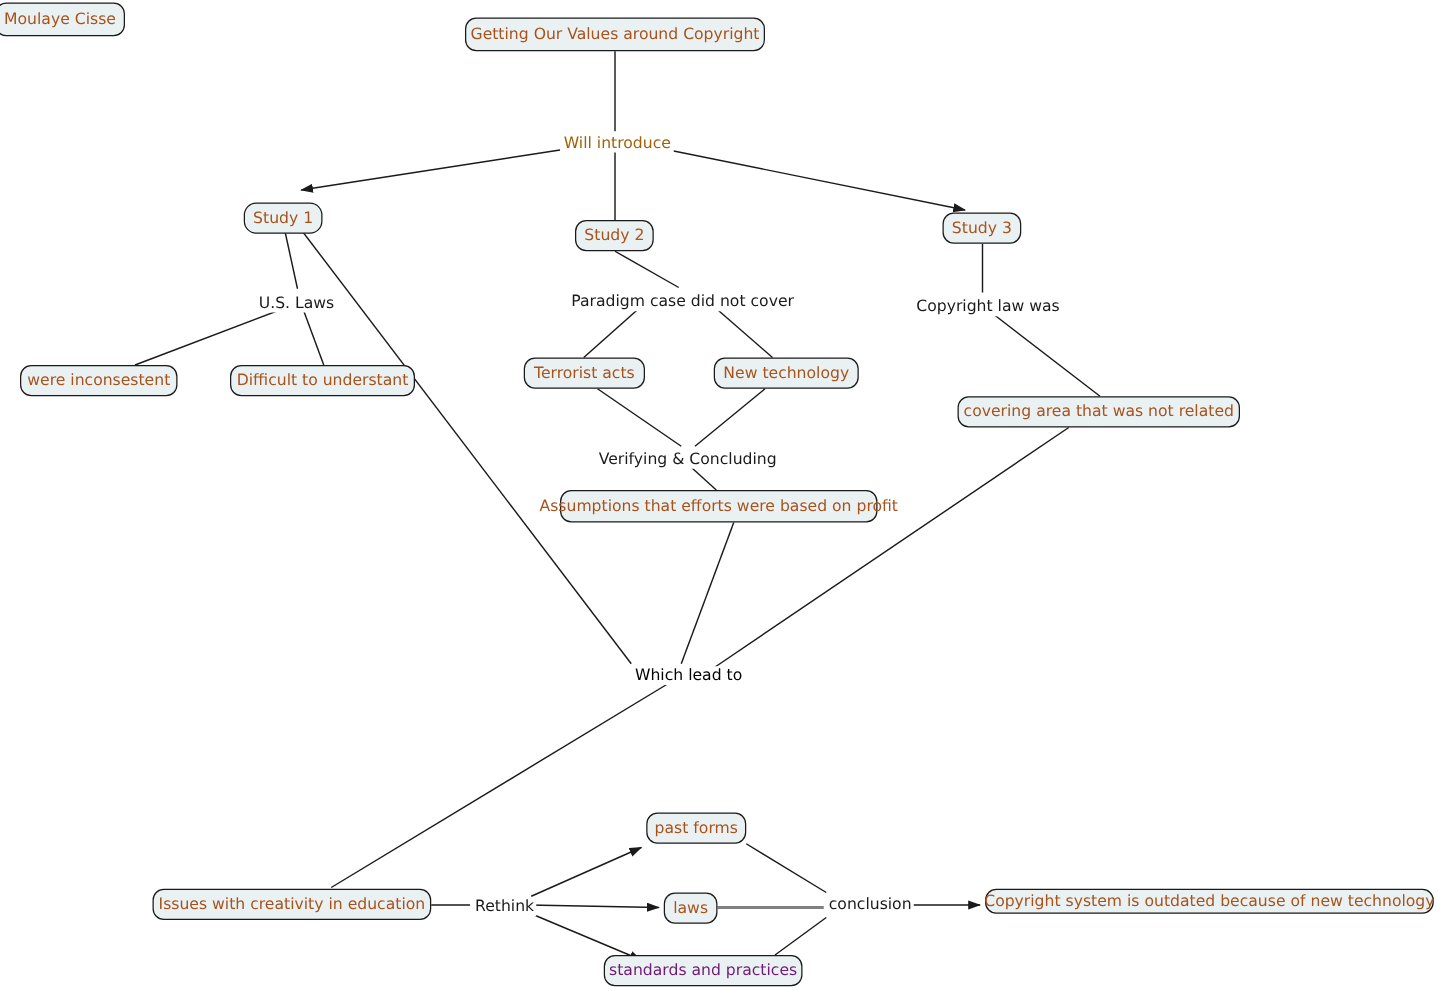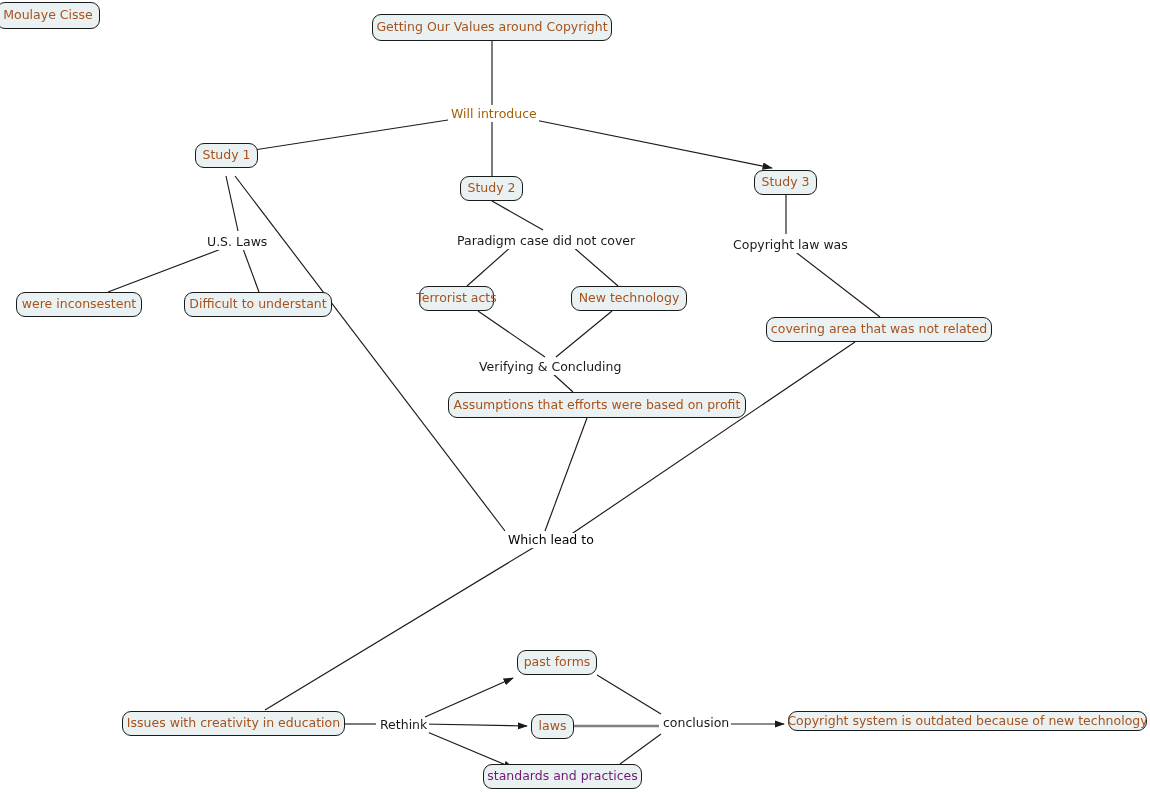--- a/index.html
+++ b/index.html
@@ -95,45 +95,45 @@
         <line x1="729" y1="724" x2="784" y2="724" stroke="#1a1a1a" stroke-width="1.15" marker-end="url(#arrowhead)"></line>
       </g>
   </svg>
   <div id="node-layer">
       <div class="node" style="left: -4px; top: 2px; width: 104px; height: 27px; background: rgb(234, 241, 242); border-color: rgb(26, 26, 26); color: rgb(168, 82, 28);">
         <span>Moulaye Cisse</span>
       </div>
       <div class="node" style="left: 372px; top: 14px; width: 240px; height: 27px; background: rgb(234, 241, 242); border-color: rgb(26, 26, 26); color: rgb(168, 82, 28);">
         <span>Getting Our Values around Copyright</span>
       </div>
-      <div class="node" style="left: 195px; top: 143px; width: 63px; height: 25px; background: rgb(234, 241, 242); border-color: rgb(26, 26, 26); color: rgb(168, 82, 28);">
+      <div class="node" style="left: 195px; top: 162px; width: 63px; height: 25px; background: rgb(234, 241, 242); border-color: rgb(26, 26, 26); color: rgb(168, 82, 28); border-radius: 10px;">
         <span>Study 1</span>
       </div>
       <div class="node" style="left: 460px; top: 176px; width: 63px; height: 25px; background: rgb(234, 241, 242); border-color: rgb(26, 26, 26); color: rgb(168, 82, 28);">
         <span>Study 2</span>
       </div>
       <div class="node" style="left: 754px; top: 170px; width: 63px; height: 25px; background: rgb(234, 241, 242); border-color: rgb(26, 26, 26); color: rgb(168, 82, 28);">
         <span>Study 3</span>
       </div>
       <div class="node" style="left: 16px; top: 292px; width: 126px; height: 25px; background: rgb(234, 241, 242); border-color: rgb(26, 26, 26); color: rgb(168, 82, 28);">
         <span>were inconsestent</span>
       </div>
       <div class="node" style="left: 184px; top: 292px; width: 148px; height: 25px; background: rgb(234, 241, 242); border-color: rgb(26, 26, 26); color: rgb(168, 82, 28);">
         <span>Difficult to understant</span>
       </div>
-      <div class="node" style="left: 419px; top: 286px; width: 75px; height: 25px; background: rgb(234, 241, 242); border-color: rgb(26, 26, 26); color: rgb(168, 82, 28);">
+      <div class="node" style="left: 419px; top: 286px; width: 97px; height: 25px; background: rgb(234, 241, 242); border-color: rgb(26, 26, 26); color: rgb(168, 82, 28);">
         <span>Terrorist acts</span>
       </div>
       <div class="node" style="left: 571px; top: 286px; width: 116px; height: 25px; background: rgb(234, 241, 242); border-color: rgb(26, 26, 26); color: rgb(168, 82, 28);">
         <span>New technology</span>
       </div>
       <div class="node" style="left: 766px; top: 317px; width: 226px; height: 25px; background: rgb(234, 241, 242); border-color: rgb(26, 26, 26); color: rgb(168, 82, 28);">
         <span>covering area that was not related</span>
       </div>
-      <div class="node" style="left: 448px; top: 392px; width: 298px; height: 26px; background: rgb(234, 241, 242); border-color: rgb(26, 26, 26); color: rgb(168, 82, 28);">
+      <div class="node" style="left: 448px; top: 392px; width: 254px; height: 26px; background: rgb(234, 241, 242); border-color: rgb(26, 26, 26); color: rgb(168, 82, 28);">
         <span>Assumptions that efforts were based on profit</span>
       </div>
       <div class="node" style="left: 122px; top: 711px; width: 223px; height: 25px; background: rgb(234, 241, 242); border-color: rgb(26, 26, 26); color: rgb(168, 82, 28);">
         <span>Issues with creativity in education</span>
       </div>
       <div class="node" style="left: 517px; top: 650px; width: 80px; height: 25px; background: rgb(234, 241, 242); border-color: rgb(26, 26, 26); color: rgb(168, 82, 28);">
         <span>past forms</span>
       </div>
       <div class="node" style="left: 531px; top: 714px; width: 43px; height: 25px; background: rgb(234, 241, 242); border-color: rgb(26, 26, 26); color: rgb(168, 82, 28);">
         <span>laws</span>

